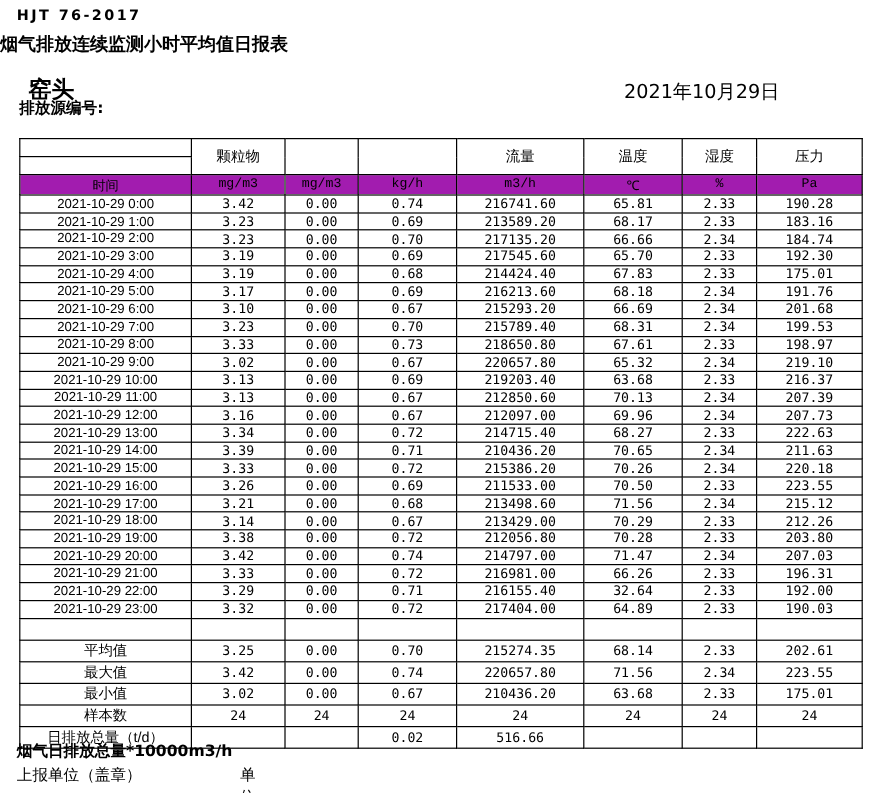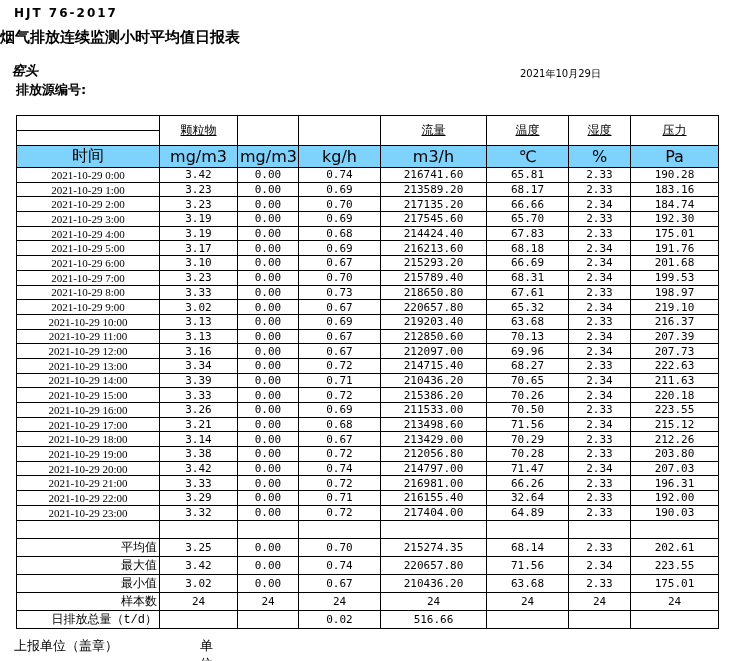--- a/index.html
+++ b/index.html
@@ -2,43 +2,43 @@
 <html><head>
 <meta charset="utf-8">
 <style>
   html,body { margin:0; padding:0; background:#ffffff; }
   .page {
     position:relative; width:730px; height:661px; background:#ffffff;
     font-family:"DejaVu Sans", sans-serif; color:#000;
   }
   .doc-code { position:absolute; left:14px; top:6px; font-size:12px; font-weight:bold; letter-spacing:2px; }
   .title { position:absolute; left:0; top:28px; width:632px; text-align:left; font-size:15px; font-weight:bold; }
-  .location { position:absolute; left:12px; top:62px; font-size:13px; font-weight:bold;font-style:italic; }
-  .date { position:absolute; left:520px; top:67px; font-size:10px; }
+  .location { position:absolute; left:24px; top:62px; font-size:19px; font-weight:bold; }
+  .date { position:absolute; left:520px; top:67px; font-size:16px; }
   .source { position:absolute; left:16px; top:81px; font-size:13px; font-weight:bold; }
 
   table.report {
     position:absolute; left:16px; top:115px; width:700px;
     border-collapse:collapse; table-layout:fixed;
     border:1px solid #000;
   }
   table.report th, table.report td {
     border:1px solid #000; padding:0 2px; text-align:center;
     overflow:hidden; white-space:nowrap; font-weight:normal;
   }
-  tr.group-row th { height:14px; font-size:12px;text-decoration:underline; }
+  tr.group-row th { height:14px; font-size:12px; }
   tr.unit-row td {
-    height:15px; background:#7dd3fc; font-size:16px;
+    height:15px; background:#a21caf; font-size:11px;font-family:Liberation Mono, monospace;
   }
   tr.data-row td, tr.sum-row td {
     height:13.7px; font-size:11px;
     font-family:"DejaVu Sans Mono", monospace;
   }
-  tr.data-row td.c-time { font-family:Liberation Serif, serif; }
-  tr.sum-row td.c-label { font-family:Liberation Mono, monospace; font-size:12px;text-align:right; }
+  tr.data-row td.c-time { font-family:Liberation Sans, sans-serif; }
+  tr.sum-row td.c-label { font-family:Liberation Sans, sans-serif; font-size:12px; }
   tr.spacer-row td { height:17px; }
   .footer-note { position:absolute; left:14px; top:617px; font-size:13px; font-weight:bold; }
   .footer-line2 { position:absolute; left:14px; top:637px; font-size:13px; font-weight:normal; }
   .footer-line2 .unit-label { position:absolute; left:186px; top:0; }
 </style>
 </head>
 <body>
 
 <div class="page">
   <div class="doc-code">HJT 76-2017</div>
@@ -382,17 +382,18 @@
           <td class="c-num"></td>
           <td class="c-num">0.02</td>
           <td class="c-num">516.66</td>
           <td class="c-num"></td>
           <td class="c-num"></td>
           <td class="c-num"></td>
         </tr>
       </tbody>
   </table>
 
+  <div class="footer-note">烟气日排放总量*10000m3/h</div>
   <div class="footer-line2">
     <span>上报单位（盖章）</span>
     <span class="unit-label">单位</span>
   </div>
 </div>
 
 </body></html>

